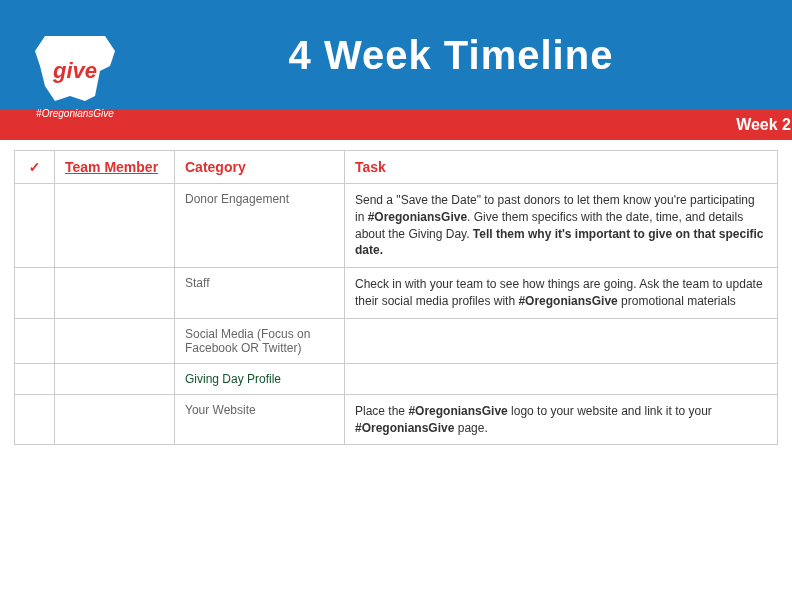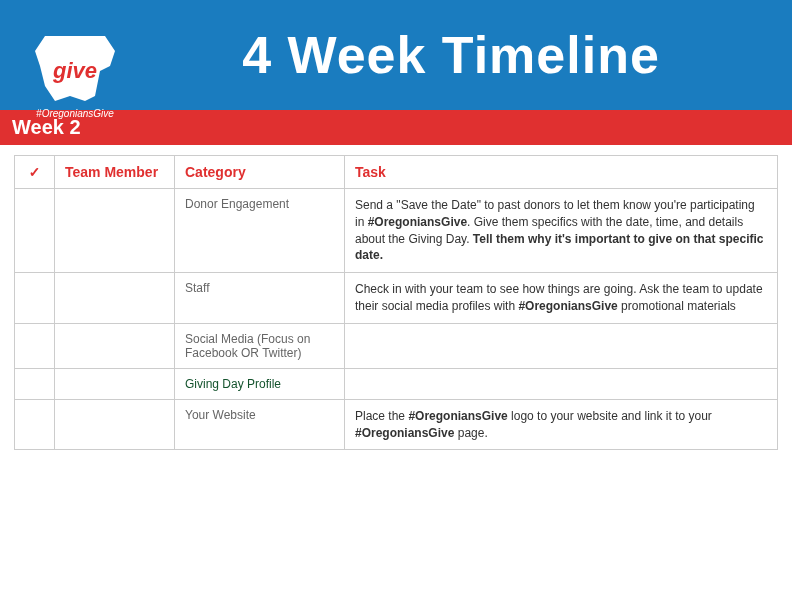--- a/index.html
+++ b/index.html
@@ -43,33 +43,33 @@
       color: white;
       font-size: 10px;
       margin-top: 2px;
       font-style: italic;
     }
 
     .header-title {
       flex: 1;
       text-align: center;
       color: white;
-      font-size: 52px;
+      font-size: 40px;
       font-weight: bold;
       letter-spacing: 1px;
     }
 
     
     .week-banner {
       background: #e03030;
       color: white;
-      text-align: left;
-      font-size: 20px;
+      text-align: right;
+      font-size: 16px;
       font-weight: bold;
-      padding: 6px 12px;
+      padding: 6px 1px;
     }
 
     
     .table-container {
       padding: 10px 14px;
       background: white;
     }
 
     table {
       width: 100%;
@@ -87,20 +87,21 @@
       text-align: left;
     }
 
     thead th:first-child {
       width: 40px;
       text-align: center;
     }
 
     thead th:nth-child(2) {
       width: 120px;
+      text-decoration: underline;
     }
 
     thead th:nth-child(3) {
       width: 170px;
     }
 
     thead th:nth-child(4) {
       width: auto;
     }
 

